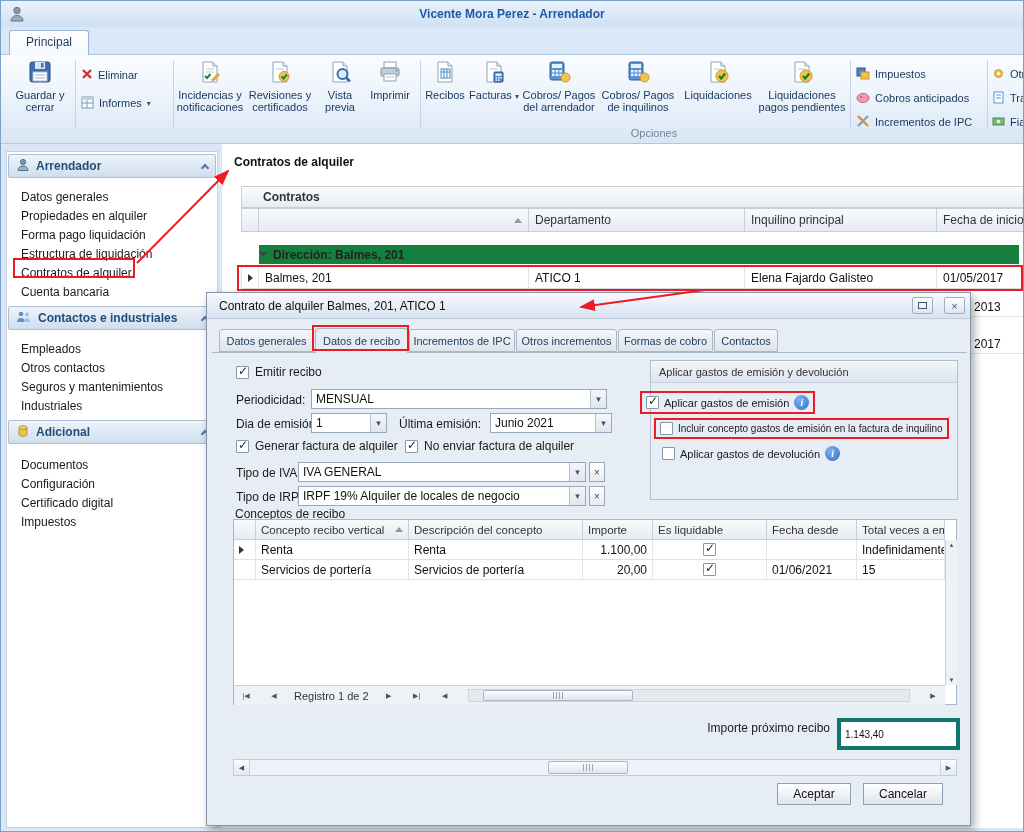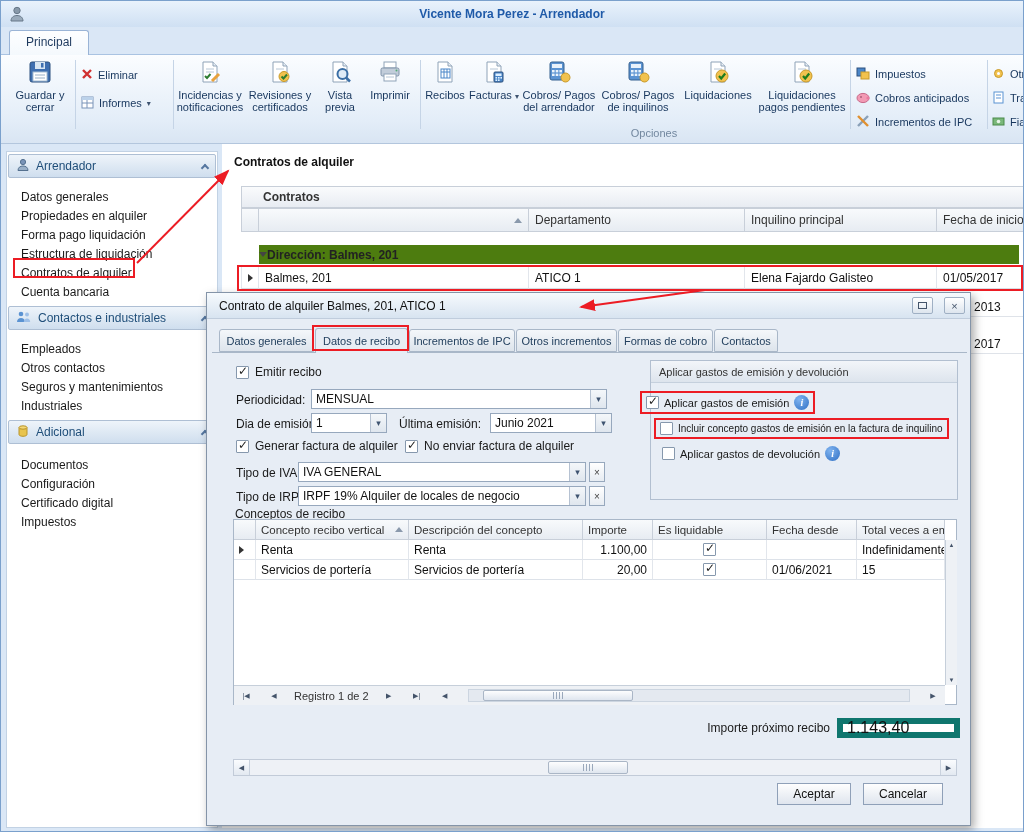--- a/index.html
+++ b/index.html
@@ -14,32 +14,32 @@
 .tab-principal{left:8px;top:29px;height:25px;padding:0 16px;background:linear-gradient(#fdfeff,#f4f9fd);border:1px solid #9ab4d6;border-bottom:none;border-radius:3px 3px 0 0;font-size:12px;color:#1e3a5f;line-height:23px;z-index:3}
 
 .ribbon{left:0;top:53px;width:100%;height:90px;background:linear-gradient(#fbfdff,#e3edf8 75%,#d9e5f3);border-top:1px solid #a9c3e2;border-bottom:1px solid #b3c6dd;z-index:2}
 .rbtn{position:absolute;top:5px;height:78px;display:flex;flex-direction:column;align-items:center;gap:3px;font-size:11px;line-height:12px;text-align:center;color:#17365d;cursor:default}
 .rsmall{position:absolute;height:20px;display:flex;align-items:center;gap:5px;font-size:11px;color:#17365d;white-space:nowrap}
 .rsep{position:absolute;top:5px;bottom:14px;width:1px;background:#c5d4e6}
 .ribbon-caption{position:absolute;top:72px;left:420px;width:466px;text-align:center;font-size:11px;color:#72879f}
 .drop{font-size:8px;color:#3e5370}
 
 .sidebar{left:5px;top:150px;width:212px;height:677px;background:#fff;border:1px solid #c2d2e4;z-index:1}
-.sb-header{position:absolute;left:1px;width:208px;height:24px;background:linear-gradient(#eef4fa,#cfdeee);border:1px solid #aebfd4;border-radius:2px;display:flex;align-items:center;padding:0 7px;gap:6px;font-size:12px;font-weight:normal;color:#1f4e79}
+.sb-header{position:absolute;left:1px;width:208px;height:24px;background:linear-gradient(#eef4fa,#cfdeee);border:1px solid #aebfd4;border-radius:2px;display:flex;align-items:center;padding:0 7px;gap:6px;font-size:12px;font-weight:bold;color:#1f4e79}
 .sb-chevron{margin-left:auto;width:6px;height:6px;border-left:2px solid #5577a0;border-top:2px solid #5577a0;transform:rotate(45deg);margin-top:3px}
 .sb-item{position:absolute;left:0;width:208px;height:19px;line-height:19px;padding-left:14px;font-size:12px;color:#1a1a1a;cursor:pointer;white-space:nowrap}
 
 .content{left:221px;top:143px;width:803px;height:684px;background:#fff;z-index:1}
 .content-title{position:absolute;left:12px;top:11px;font-size:12px;font-weight:bold;color:#111}
 .band{position:absolute;height:22px;background:linear-gradient(#fafbfc,#e8ecf2);border:1px solid #c8cfd9;display:flex;align-items:center;padding-left:21px;font-size:12px;font-weight:bold;color:#333}
 .gh{position:absolute;height:20px;background:linear-gradient(#f8fafc,#e7ecf2);border:1px solid #c8cfd9;border-left:none;font-size:12px;color:#333;display:flex;align-items:center;padding:11px 6px;white-space:nowrap;overflow:hidden}
 .gh.first{border-left:1px solid #c8cfd9}
 .sort-up{margin-left:auto;width:0;height:0;border-left:4px solid transparent;border-right:4px solid transparent;border-bottom:5px solid #8a99ac}
 .grow-cell{position:absolute;height:22px;background:#fff;border-right:1px solid #e2e6ec;border-bottom:1px solid #d8dde4;font-size:12px;color:#111;display:flex;align-items:center;padding:0 6px;white-space:nowrap;overflow:hidden}
-.group-row{position:absolute;height:19px;display:flex;align-items:center;gap:0;font-size:12px;font-weight:bold;color:#222;background:#4d7c0f}
+.group-row{position:absolute;height:19px;display:flex;align-items:center;gap:6px;font-size:12px;font-weight:bold;color:#222;background:#15803d}
 .tri-down{width:0;height:0;border-left:4px solid transparent;border-right:4px solid transparent;border-top:5px solid #444}
 .tri-right{width:0;height:0;border-top:4px solid transparent;border-bottom:4px solid transparent;border-left:5px solid #333}
 .partial-row{position:absolute;height:20px;background:#fff;border-bottom:1px solid #dfe3e9;font-size:12px;color:#111;display:flex;align-items:center;padding-left:37px}
 
 .dialog{left:205px;top:291px;width:765px;height:534px;background:#e7edf5;border:1px solid #8494a8;box-shadow:3px 4px 9px rgba(0,0,0,.35);z-index:20}
 .dlg-titlebar{position:absolute;left:0;top:0;width:100%;height:26px;background:linear-gradient(#f6fafd,#d8e4f1);border-bottom:1px solid #c0cddd;display:flex;align-items:center;padding:0 12px;font-size:12px;color:#111}
 .dlg-btn{position:absolute;top:4px;width:21px;height:17px;border:1px solid #9fb0c4;border-radius:2px;background:linear-gradient(#fff,#dde5ee);display:flex;align-items:center;justify-content:center;font-size:11px;color:#44546a;cursor:pointer}
 .restore-glyph{width:9px;height:7px;border:1px solid #44546a}
 .dlg-tab{position:absolute;top:36px;height:23px;background:linear-gradient(#f4f7fa,#dde4ec);border:1px solid #a9b7c8;border-radius:3px 3px 0 0;font-size:11px;color:#24415f;display:flex;align-items:center;justify-content:center;cursor:pointer;white-space:nowrap}
 .dlg-tab.active{background:#e7edf5;border-bottom:none;height:25px;top:35px;z-index:2}
@@ -62,21 +62,21 @@
 .cgrid{position:absolute;border:1px solid #a9b7c8;background:#fff}
 .cg-h{position:absolute;top:0;height:20px;background:linear-gradient(#f8fafc,#e7ecf2);border-right:1px solid #c8cfd9;border-bottom:1px solid #c8cfd9;font-size:11.5px;color:#333;display:flex;align-items:center;padding:0 5px;overflow:hidden;white-space:nowrap}
 .cg-c{position:absolute;height:20px;border-right:1px solid #e2e6ec;border-bottom:1px solid #dde2e9;font-size:12px;display:flex;align-items:center;padding:0 5px;color:#111;overflow:hidden;white-space:nowrap}
 .cg-c.center{justify-content:center}.cg-c.right{justify-content:flex-end}
 .cg-vscroll{position:absolute;background:#eef1f5;border-left:1px solid #c6cfda;display:flex;flex-direction:column;justify-content:space-between;align-items:center;font-size:6px;color:#44546a;padding:2px 0}
 .cg-nav{position:absolute;background:#eef1f5;border-top:1px solid #c6cfda;display:flex;align-items:center;gap:12px;padding:0 4px;font-size:11px;color:#333}
 .navbtn{min-width:16px;height:14px;display:flex;align-items:center;justify-content:center;font-size:7px;color:#44546a;cursor:pointer}
 .nav-track{flex:1;height:13px;background:#e4e9f0;border:1px solid #ccd5e0;position:relative;margin:0 3px}
 .nav-thumb{position:absolute;left:14px;top:0;width:150px;height:11px;background:linear-gradient(#fdfdfe,#dfe6ef);border:1px solid #aab6c6;border-radius:2px;display:flex;align-items:center;justify-content:center;gap:2px}
 .grip{width:1px;height:7px;background:#9aa8bb}
-.valuebox{position:absolute;height:19px;background:#fff;border:6px solid #0f766e;font-size:16px;color:#111;display:flex;align-items:center;padding:4px 4px}
+.valuebox{position:absolute;height:19px;background:#fff;border:4px solid #0f766e;font-size:10px;color:#111;display:flex;align-items:center;padding:12px 4px}
 .hscroll{position:absolute;height:17px;background:#eef1f6;border:1px solid #c2cbd8;display:flex;align-items:center}
 .hs-arrow{width:16px;height:100%;display:flex;align-items:center;justify-content:center;font-size:7px;color:#44546a;background:linear-gradient(#fafcfe,#e3e9f1);cursor:pointer}
 .hs-arrow.left{border-right:1px solid #c9d2de}.hs-arrow.rightb{border-left:1px solid #c9d2de;margin-left:auto}
 .hs-thumb{position:absolute;left:314px;top:1px;width:80px;height:13px;background:linear-gradient(#fdfdfe,#dfe6ef);border:1px solid #aab6c6;border-radius:2px;display:flex;align-items:center;justify-content:center;gap:2px}
 .btn{position:absolute;height:22px;border:1px solid #8fa0b8;border-radius:0;background:linear-gradient(#fefefe,#dfe5ee);font-size:12px;color:#111;display:flex;align-items:center;justify-content:center;cursor:pointer}
 
 .redbox{position:absolute;border:2px solid #ec1c24;z-index:60;pointer-events:none}
 .anno-svg{position:absolute;left:0;top:0;width:1024px;height:832px;z-index:59;pointer-events:none}
 </style>
 </head>

